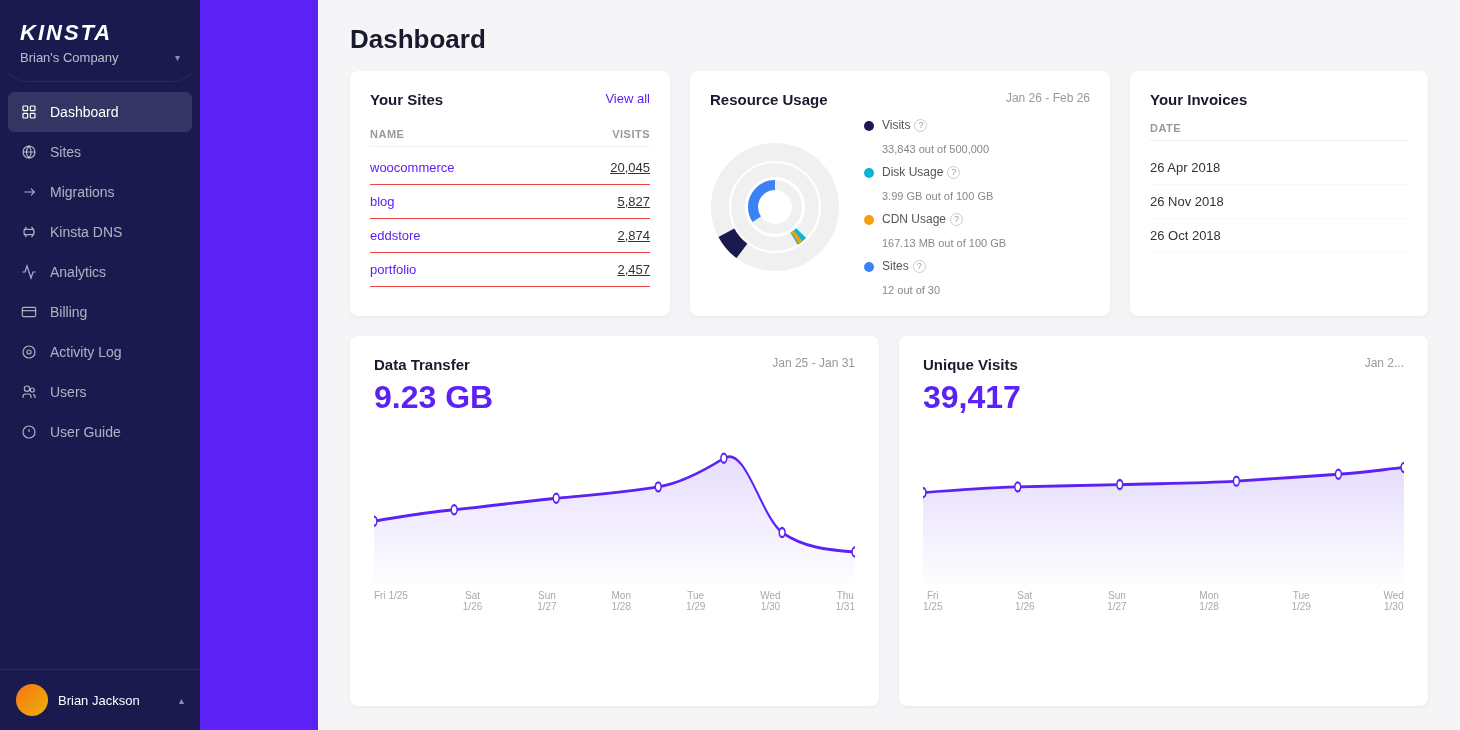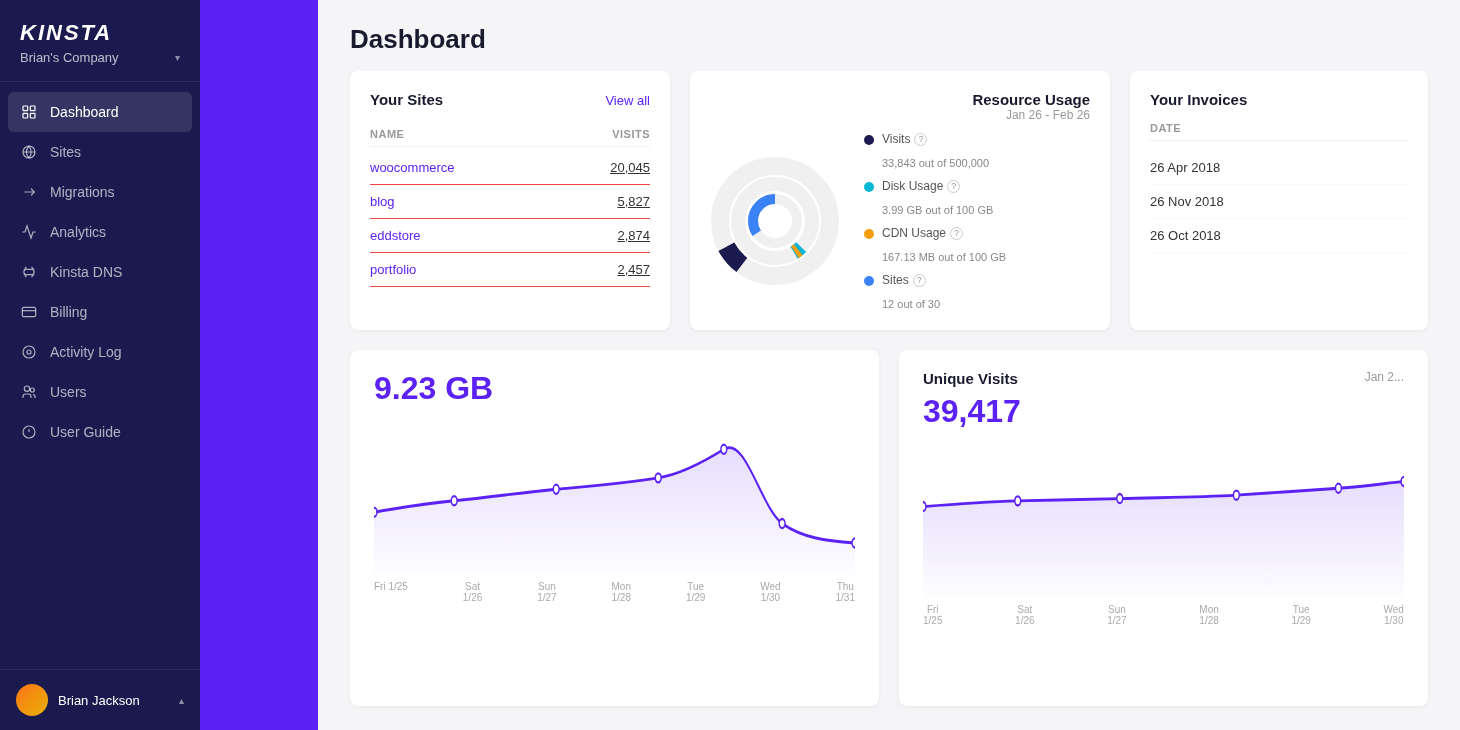--- a/index.html
+++ b/index.html
@@ -3,21 +3,21 @@
   <meta charset="utf-8">
   <style>
     * { margin: 0; padding: 0; box-sizing: border-box; }
     body { font-family: -apple-system, BlinkMacSystemFont, 'Segoe UI', sans-serif; background: #f0f0f5; display: flex; width: 1460px; height: 730px; overflow: hidden; }
 
     
     .accent-bar { width: 318px; background: #5b21f5; height: 100%; flex-shrink: 0; }
 
     
     .sidebar { width: 200px; background: #1a1a4e; height: 100%; display: flex; flex-direction: column; flex-shrink: 0; }
-    .sidebar-header { padding: 20px 20px 16px; border-bottom: 1px solid rgba(255,255,255,0.08); }
+    .sidebar-header { padding: 20px 20px 16px; border-bottom: 1px solid rgba(255,255,255,0.08); border-radius: 28px; }
     .kinsta-logo { color: #fff; font-size: 22px; font-weight: 700; letter-spacing: 2px; text-transform: uppercase; font-style: italic; margin-bottom: 4px; }
     .company-name { color: rgba(255,255,255,0.7); font-size: 13px; display: flex; align-items: center; justify-content: space-between; cursor: pointer; }
     .chevron-down { color: rgba(255,255,255,0.5); font-size: 10px; }
 
     .sidebar-nav { flex: 1; padding: 10px 0; }
     .nav-item { display: flex; align-items: center; padding: 11px 20px; color: rgba(255,255,255,0.65); font-size: 14px; cursor: pointer; transition: background 0.2s; gap: 12px; }
     .nav-item.active { background: rgba(255,255,255,0.12); color: #fff; border-radius: 6px; margin: 0 8px; padding: 11px 12px; }
     .nav-icon { width: 18px; height: 18px; display: flex; align-items: center; justify-content: center; flex-shrink: 0; }
     .nav-icon svg { width: 16px; height: 16px; fill: none; stroke: currentColor; stroke-width: 1.8; }
 
@@ -34,32 +34,32 @@
 
     .dashboard-grid { flex: 1; padding: 0 32px 24px; display: flex; flex-direction: column; gap: 20px; overflow: hidden; }
 
     
     .top-row { display: flex; gap: 20px; flex-shrink: 0; }
 
     .card { background: #fff; border-radius: 8px; padding: 20px; box-shadow: 0 1px 4px rgba(0,0,0,0.06); }
 
     
     .sites-card { flex: 0 0 320px; }
-    .card-header { display: flex; justify-content: space-between; align-items: flex-end; margin-bottom: 14px; }
+    .card-header { display: flex; justify-content: space-between; align-items: flex-start; margin-bottom: 14px; }
     .card-title { font-size: 15px; font-weight: 600; color: #1a1a2e; }
     .view-all { color: #5b21f5; font-size: 13px; text-decoration: none; cursor: pointer; }
     .table-header { display: flex; justify-content: space-between; padding: 6px 0; border-bottom: 1px solid #f0f0f0; margin-bottom: 4px; }
     .col-label { font-size: 11px; color: #999; text-transform: uppercase; letter-spacing: 0.5px; font-weight: 600; }
     .site-row { display: flex; justify-content: space-between; align-items: center; padding: 9px 0; border-bottom: 1px solid #ef4444; }
     .site-name { color: #5b21f5; font-size: 13px; cursor: pointer; }
     .site-visits { color: #333; font-size: 13px; text-decoration: underline; }
 
     
     .resource-card { flex: 0 0 420px; }
-    .resource-card .card-header { margin-bottom: 10px; flex-direction: column; }
+    .resource-card .card-header { margin-bottom: 10px; }
     .date-range { font-size: 12px; color: #999; }
     .resource-content { display: flex; align-items: center; gap: 24px; }
     .donut-chart { width: 130px; height: 130px; flex-shrink: 0; }
     .legend { display: flex; flex-direction: column; gap: 10px; }
     .legend-item { display: flex; align-items: flex-start; gap: 8px; }
     .legend-dot { width: 10px; height: 10px; border-radius: 50%; flex-shrink: 0; margin-top: 2px; }
     .legend-label { font-size: 12px; color: #555; font-weight: 500; }
     .legend-value { font-size: 11px; color: #888; margin-top: 11px; }
     .legend-info { display: flex; align-items: center; gap: 4px; }
     .info-circle { width: 13px; height: 13px; border-radius: 50%; border: 1px solid #ccc; display: inline-flex; align-items: center; justify-content: center; font-size: 9px; color: #999; cursor: pointer; }
@@ -124,33 +124,33 @@
           <svg viewBox="0 0 24 24">
               <path d="M5 12h14M15 7l5 5-5 5"></path>
             </svg>
         </span>
         <span>Migrations</span>
       </div>
 
       <div class="nav-item">
         <span class="nav-icon">
           <svg viewBox="0 0 24 24">
+              <path d="M4 8h16M4 16h16M8 4l-4 8 4 8M16 4l4 8-4 8"></path>
+            </svg>
+        </span>
+        <span>Kinsta DNS</span>
+      </div>
+
+      <div class="nav-item">
+        <span class="nav-icon">
+          <svg viewBox="0 0 24 24">
               <polyline points="22 12 18 12 15 21 9 3 6 12 2 12"></polyline>
             </svg>
         </span>
         <span>Analytics</span>
-      </div>
-
-      <div class="nav-item">
-        <span class="nav-icon">
-          <svg viewBox="0 0 24 24">
-              <path d="M4 8h16M4 16h16M8 4l-4 8 4 8M16 4l4 8-4 8"></path>
-            </svg>
-        </span>
-        <span>Kinsta DNS</span>
       </div>
 
       <div class="nav-item">
         <span class="nav-icon">
           <svg viewBox="0 0 24 24">
               <rect x="2" y="5" width="20" height="14" rx="2"></rect>
               <line x1="2" y1="10" x2="22" y2="10"></line>
             </svg>
         </span>
         <span>Billing</span>
@@ -316,20 +316,24 @@
         <div class="invoice-row">26 Apr 2018</div>
         <div class="invoice-row">26 Nov 2018</div>
         <div class="invoice-row">26 Oct 2018</div>
       </div>
 
     </div>
 
     <div class="bottom-row">
 
       <div class="card chart-card">
+        <div class="chart-header">
+          <span class="chart-title">Data Transfer</span>
+          <span class="chart-date">Jan 25 - Jan 31</span>
+        </div>
         <div class="chart-value">9.23 GB</div>
         <div class="chart-area">
           <svg class="chart-svg" viewBox="0 0 660 140" preserveAspectRatio="none">
             <defs>
               <linearGradient id="grad1" x1="0" y1="0" x2="0" y2="1">
                 <stop offset="0%" stop-color="#5b21f5" stop-opacity="0.15"></stop>
                 <stop offset="100%" stop-color="#5b21f5" stop-opacity="0.01"></stop>
               </linearGradient>
             </defs>
             <path d="M0,85 C30,82 60,78 110,75 C160,72 200,68 250,65 C300,62 340,60 390,55 C420,52 450,42 480,30 C510,18 530,80 560,95 C590,108 620,110 660,112" fill="none" stroke="#5b21f5" stroke-width="2.5"></path>

